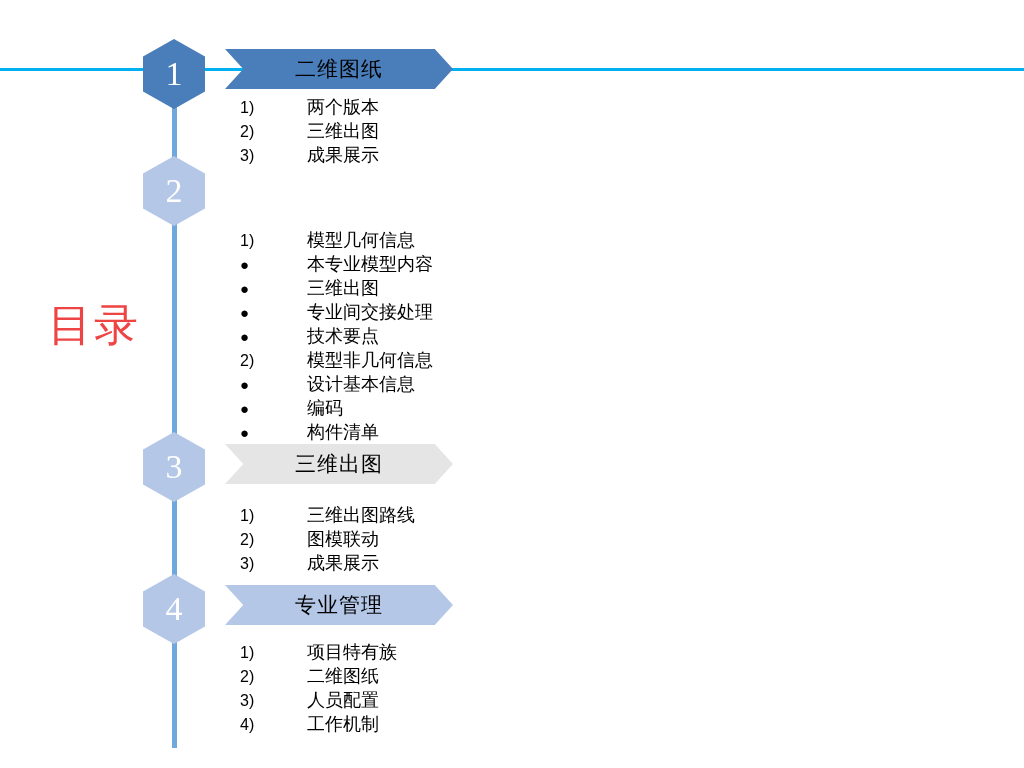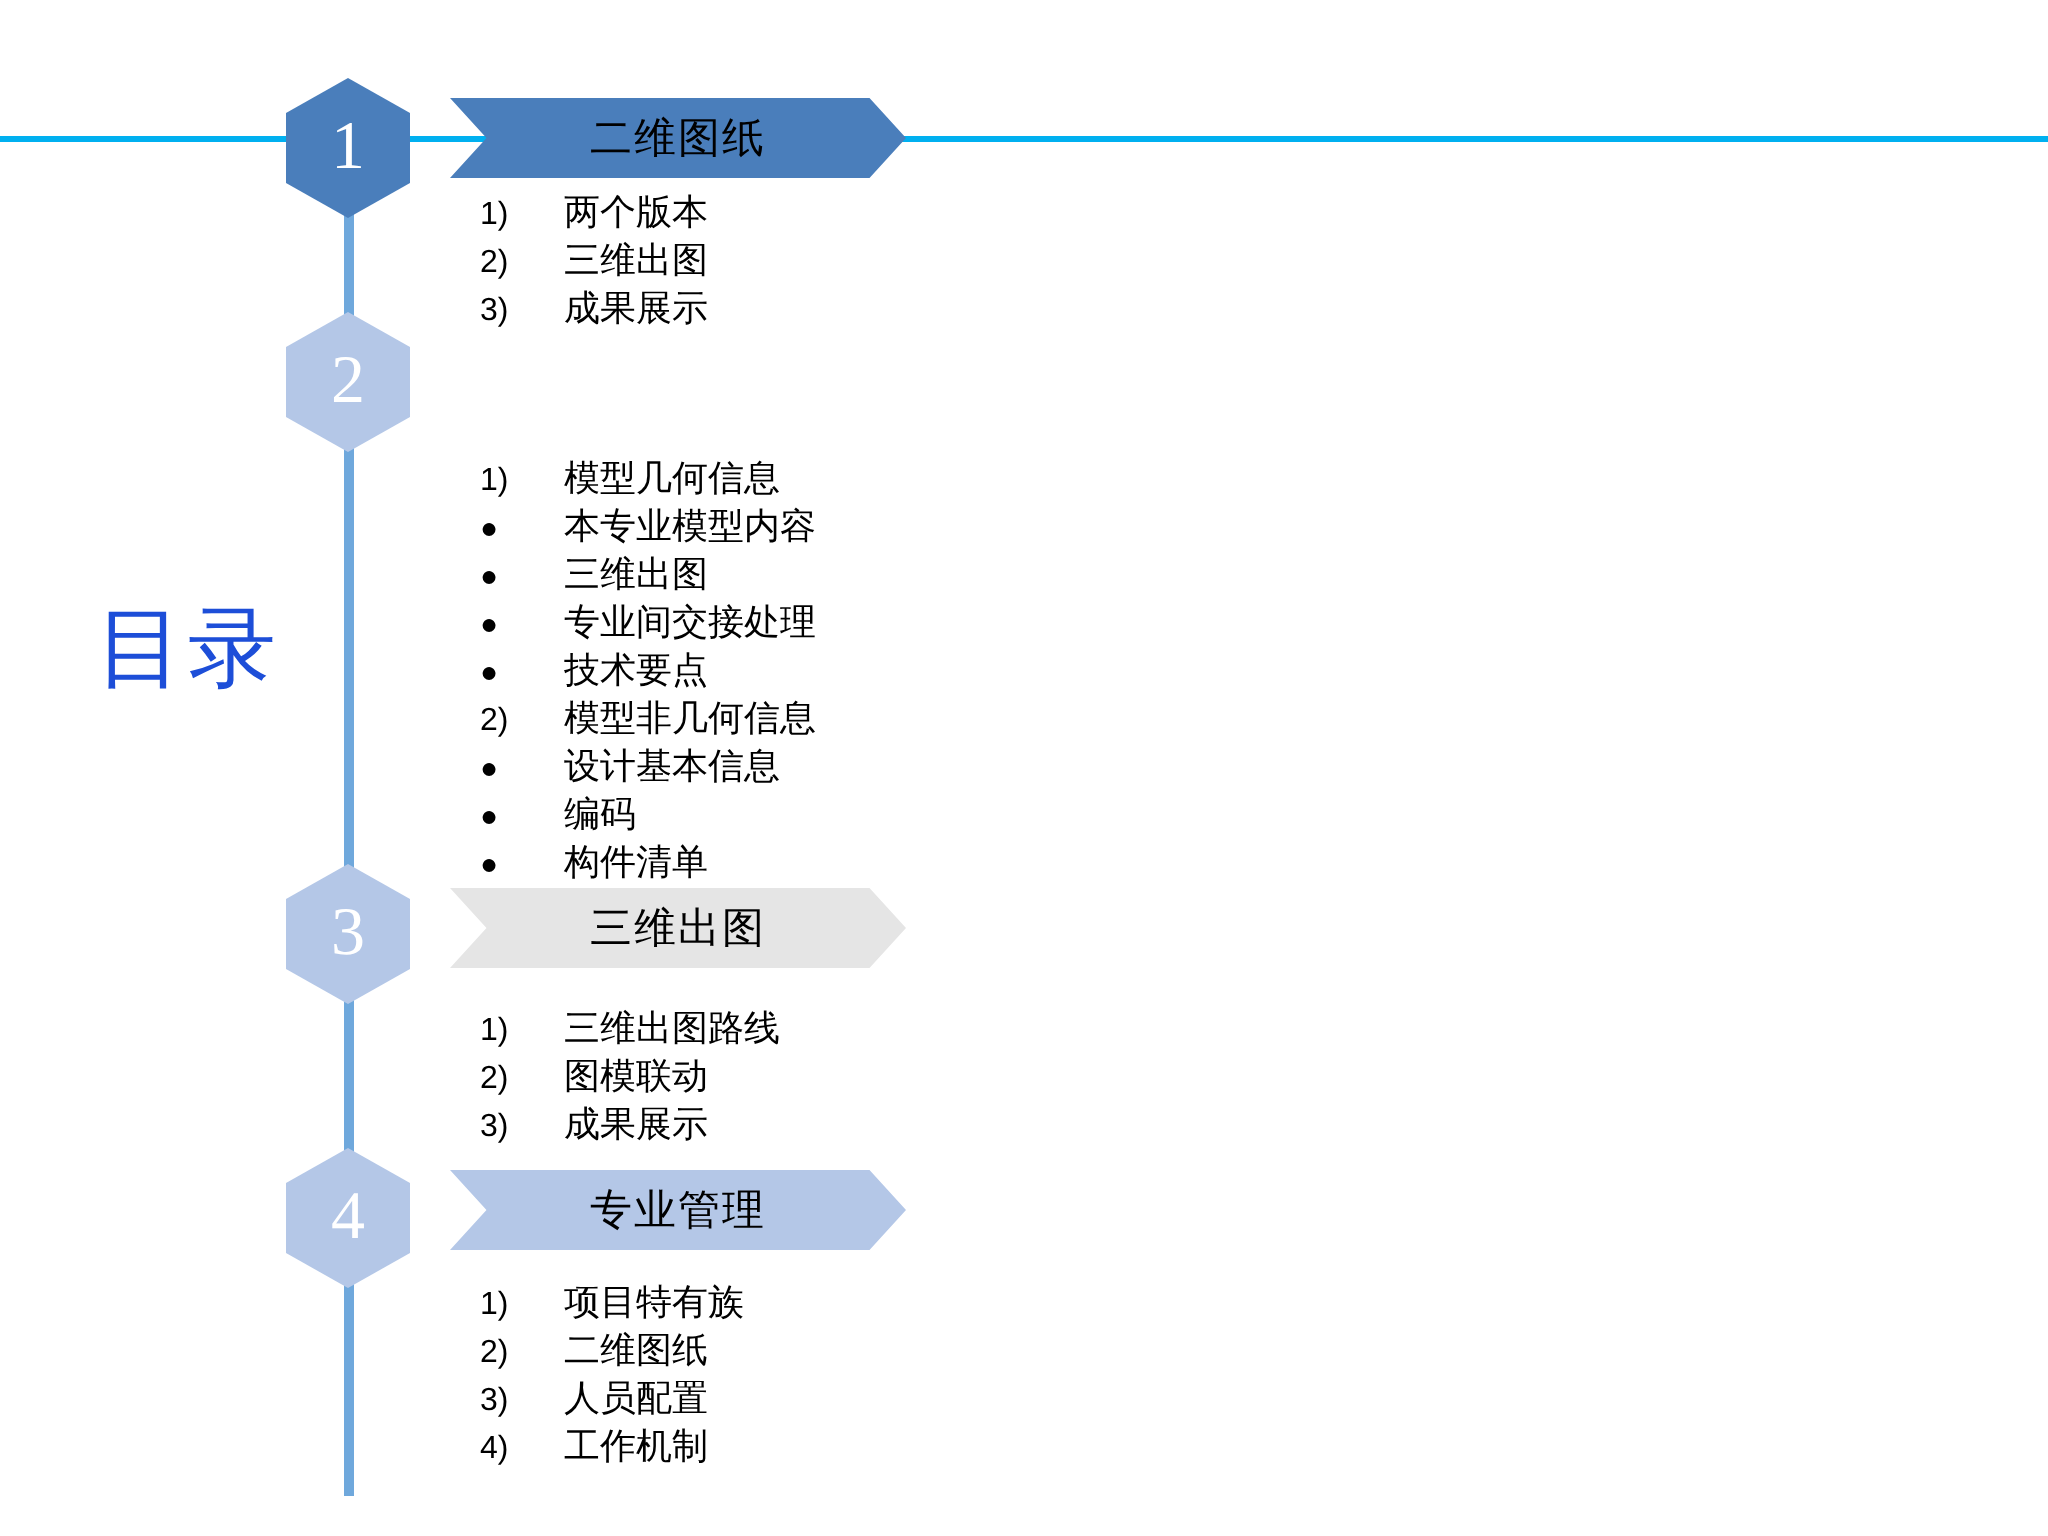--- a/index.html
+++ b/index.html
@@ -38,21 +38,21 @@
     background: #6fa8dc;
   }
 
   
   .page-title {
     position: absolute;
     left: 48px;
     top: 298px;
     font-size: 44px;
     line-height: 54px;
-    color: #1d4ed8;
+    color: #ef4444;
     letter-spacing: 2px;
     white-space: nowrap;
   }
 
   
   .hex {
     position: absolute;
     width: 62px;
     height: 70px;
     -webkit-clip-path: polygon(50% 0%, 100% 25%, 100% 75%, 50% 100%, 0% 75%, 0% 25%);
@@ -109,20 +109,21 @@
     font-family: "Liberation Sans", "DejaVu Sans", sans-serif;
   }
   .li-marker.dot {
     font-size: 15px;
   }
   .li-text {
     font-size: 18px;
     line-height: 24px;
     color: #000000;
     white-space: nowrap;
+    margin-left: 25px;
   }
 </style>
 </head>
 <body>
 
 <div id="slide">
 
   <div class="top-rule" style="background: rgb(0, 176, 240);"></div>
   <div class="spine" style="background: rgb(111, 168, 220);"></div>
 

